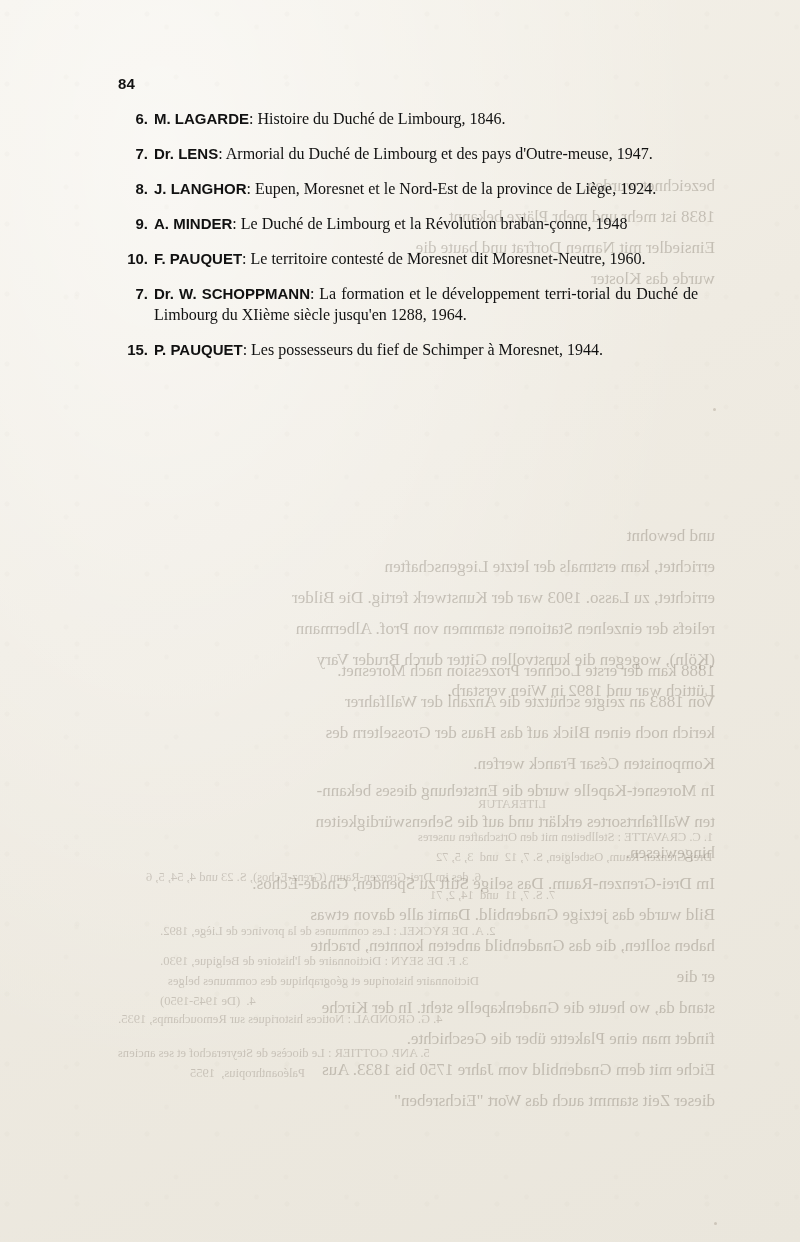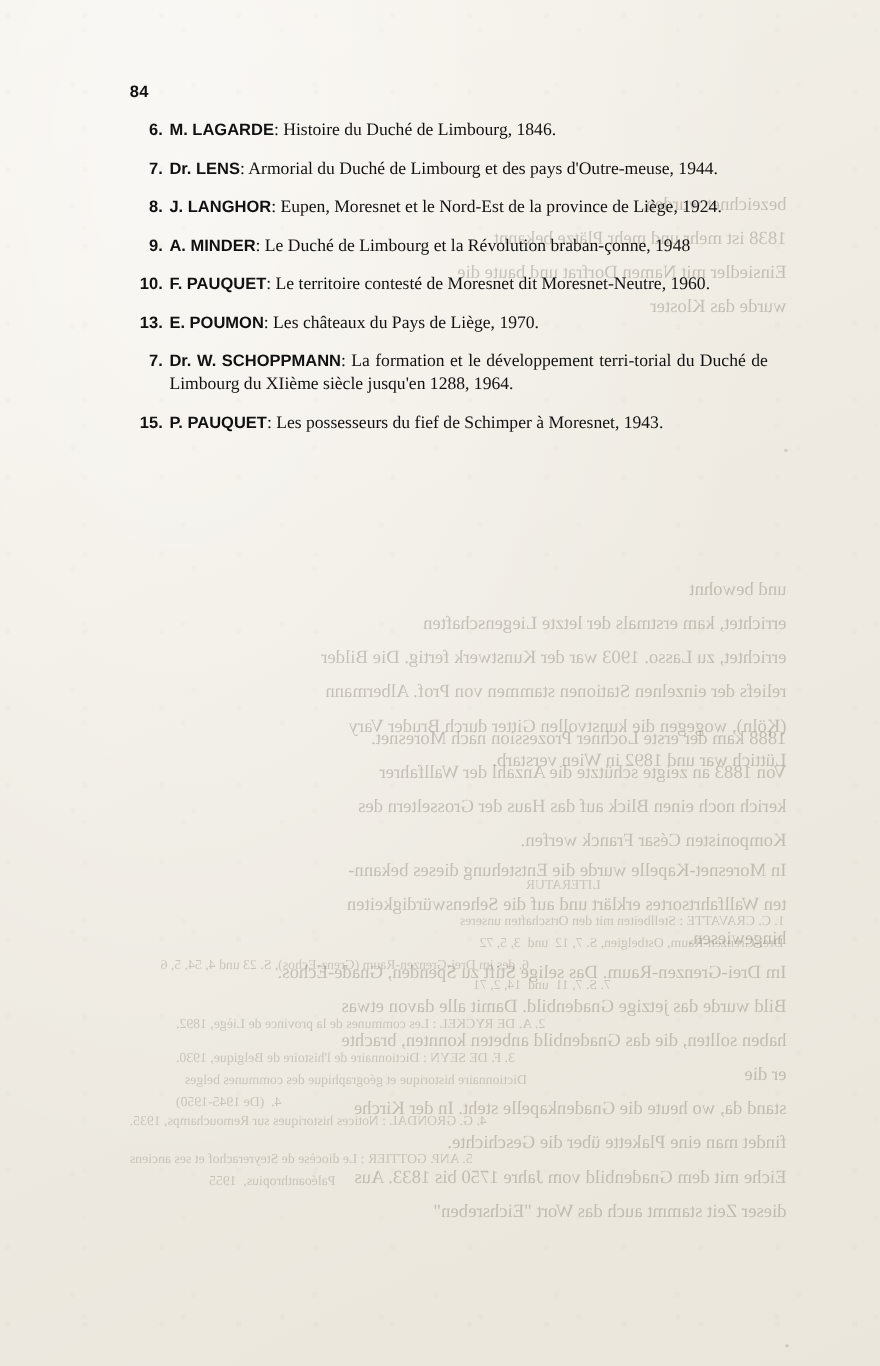--- a/index.html
+++ b/index.html
@@ -181,21 +181,21 @@
     <div class="entry">
       <div class="num">6.</div>
       <div class="body">
         <span class="author">M. LAGARDE</span><span class="title">: Histoire du Duché de Limbourg, 1846.</span>
       </div>
     </div>
 
     <div class="entry">
       <div class="num">7.</div>
       <div class="body">
-        <span class="author">Dr. LENS</span><span class="title">: Armorial du Duché de Limbourg et des pays d'Outre-meuse,  1944.</span>
+        <span class="author">Dr. LENS</span><span class="title">: Armorial du Duché de Limbourg et des pays d'Outre-meuse,  1947.</span>
       </div>
     </div>
 
     <div class="entry">
       <div class="num">8.</div>
       <div class="body">
         <span class="author">J. LANGHOR</span><span class="title">: Eupen, Moresnet et le Nord-Est de la province de Liège, 1924.</span>
       </div>
     </div>
 
@@ -208,34 +208,28 @@
 
     <div class="entry">
       <div class="num">10.</div>
       <div class="body">
         <span class="author">F. PAUQUET</span><span class="title">: Le territoire contesté de Moresnet dit Moresnet-Neutre, 1960.</span>
       </div>
     </div>
 
 
 
-    <div class="entry">
-      <div class="num">13.</div>
-      <div class="body">
-        <span class="author">E. POUMON</span><span class="title">: Les châteaux du Pays de Liège, 1970.</span>
-      </div>
-    </div>
 
     <div class="entry">
       <div class="num">7.</div>
       <div class="body">
         <span class="author">Dr. W. SCHOPPMANN</span><span class="title">: La formation et le développement terri-torial du Duché de Limbourg du XIième siècle jusqu'en 1288, 1964.</span>
       </div>
     </div>
 
     <div class="entry">
       <div class="num">15.</div>
       <div class="body">
-        <span class="author">P. PAUQUET</span><span class="title">: Les possesseurs du fief de Schimper à Moresnet, 1943.</span>
+        <span class="author">P. PAUQUET</span><span class="title">: Les possesseurs du fief de Schimper à Moresnet, 1944.</span>
       </div>
     </div>
   </div>
 </div>
 
 </body></html>

